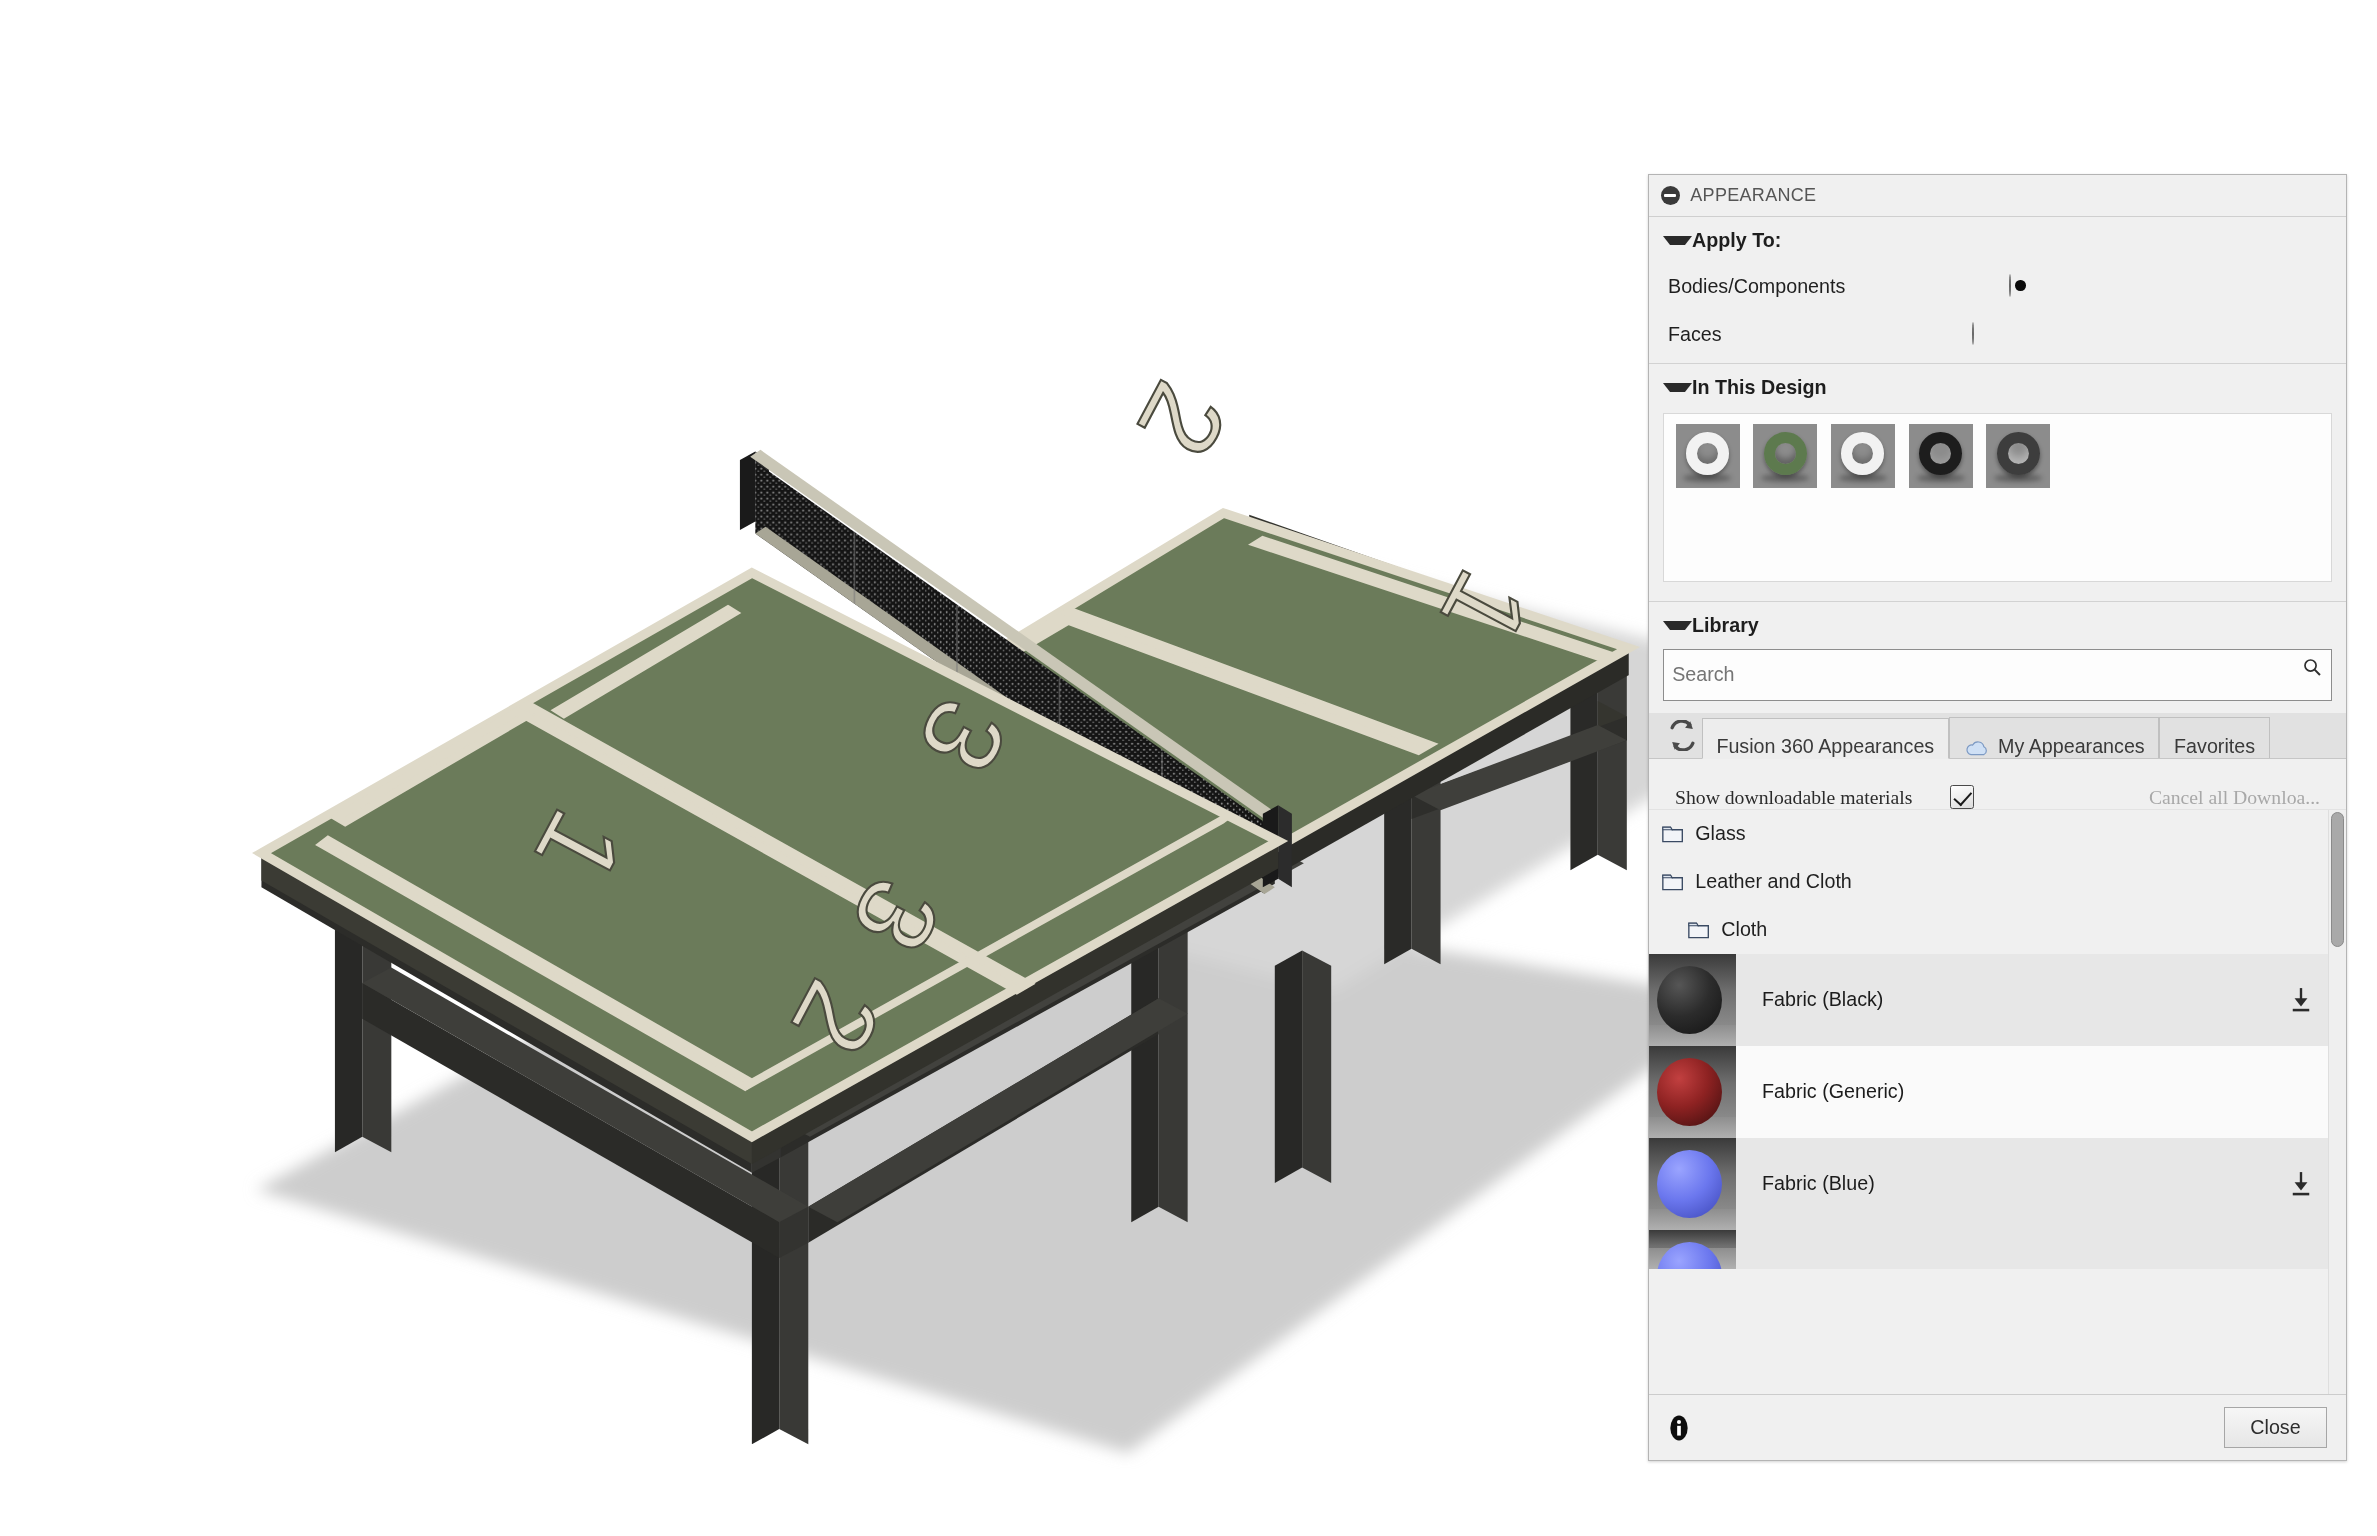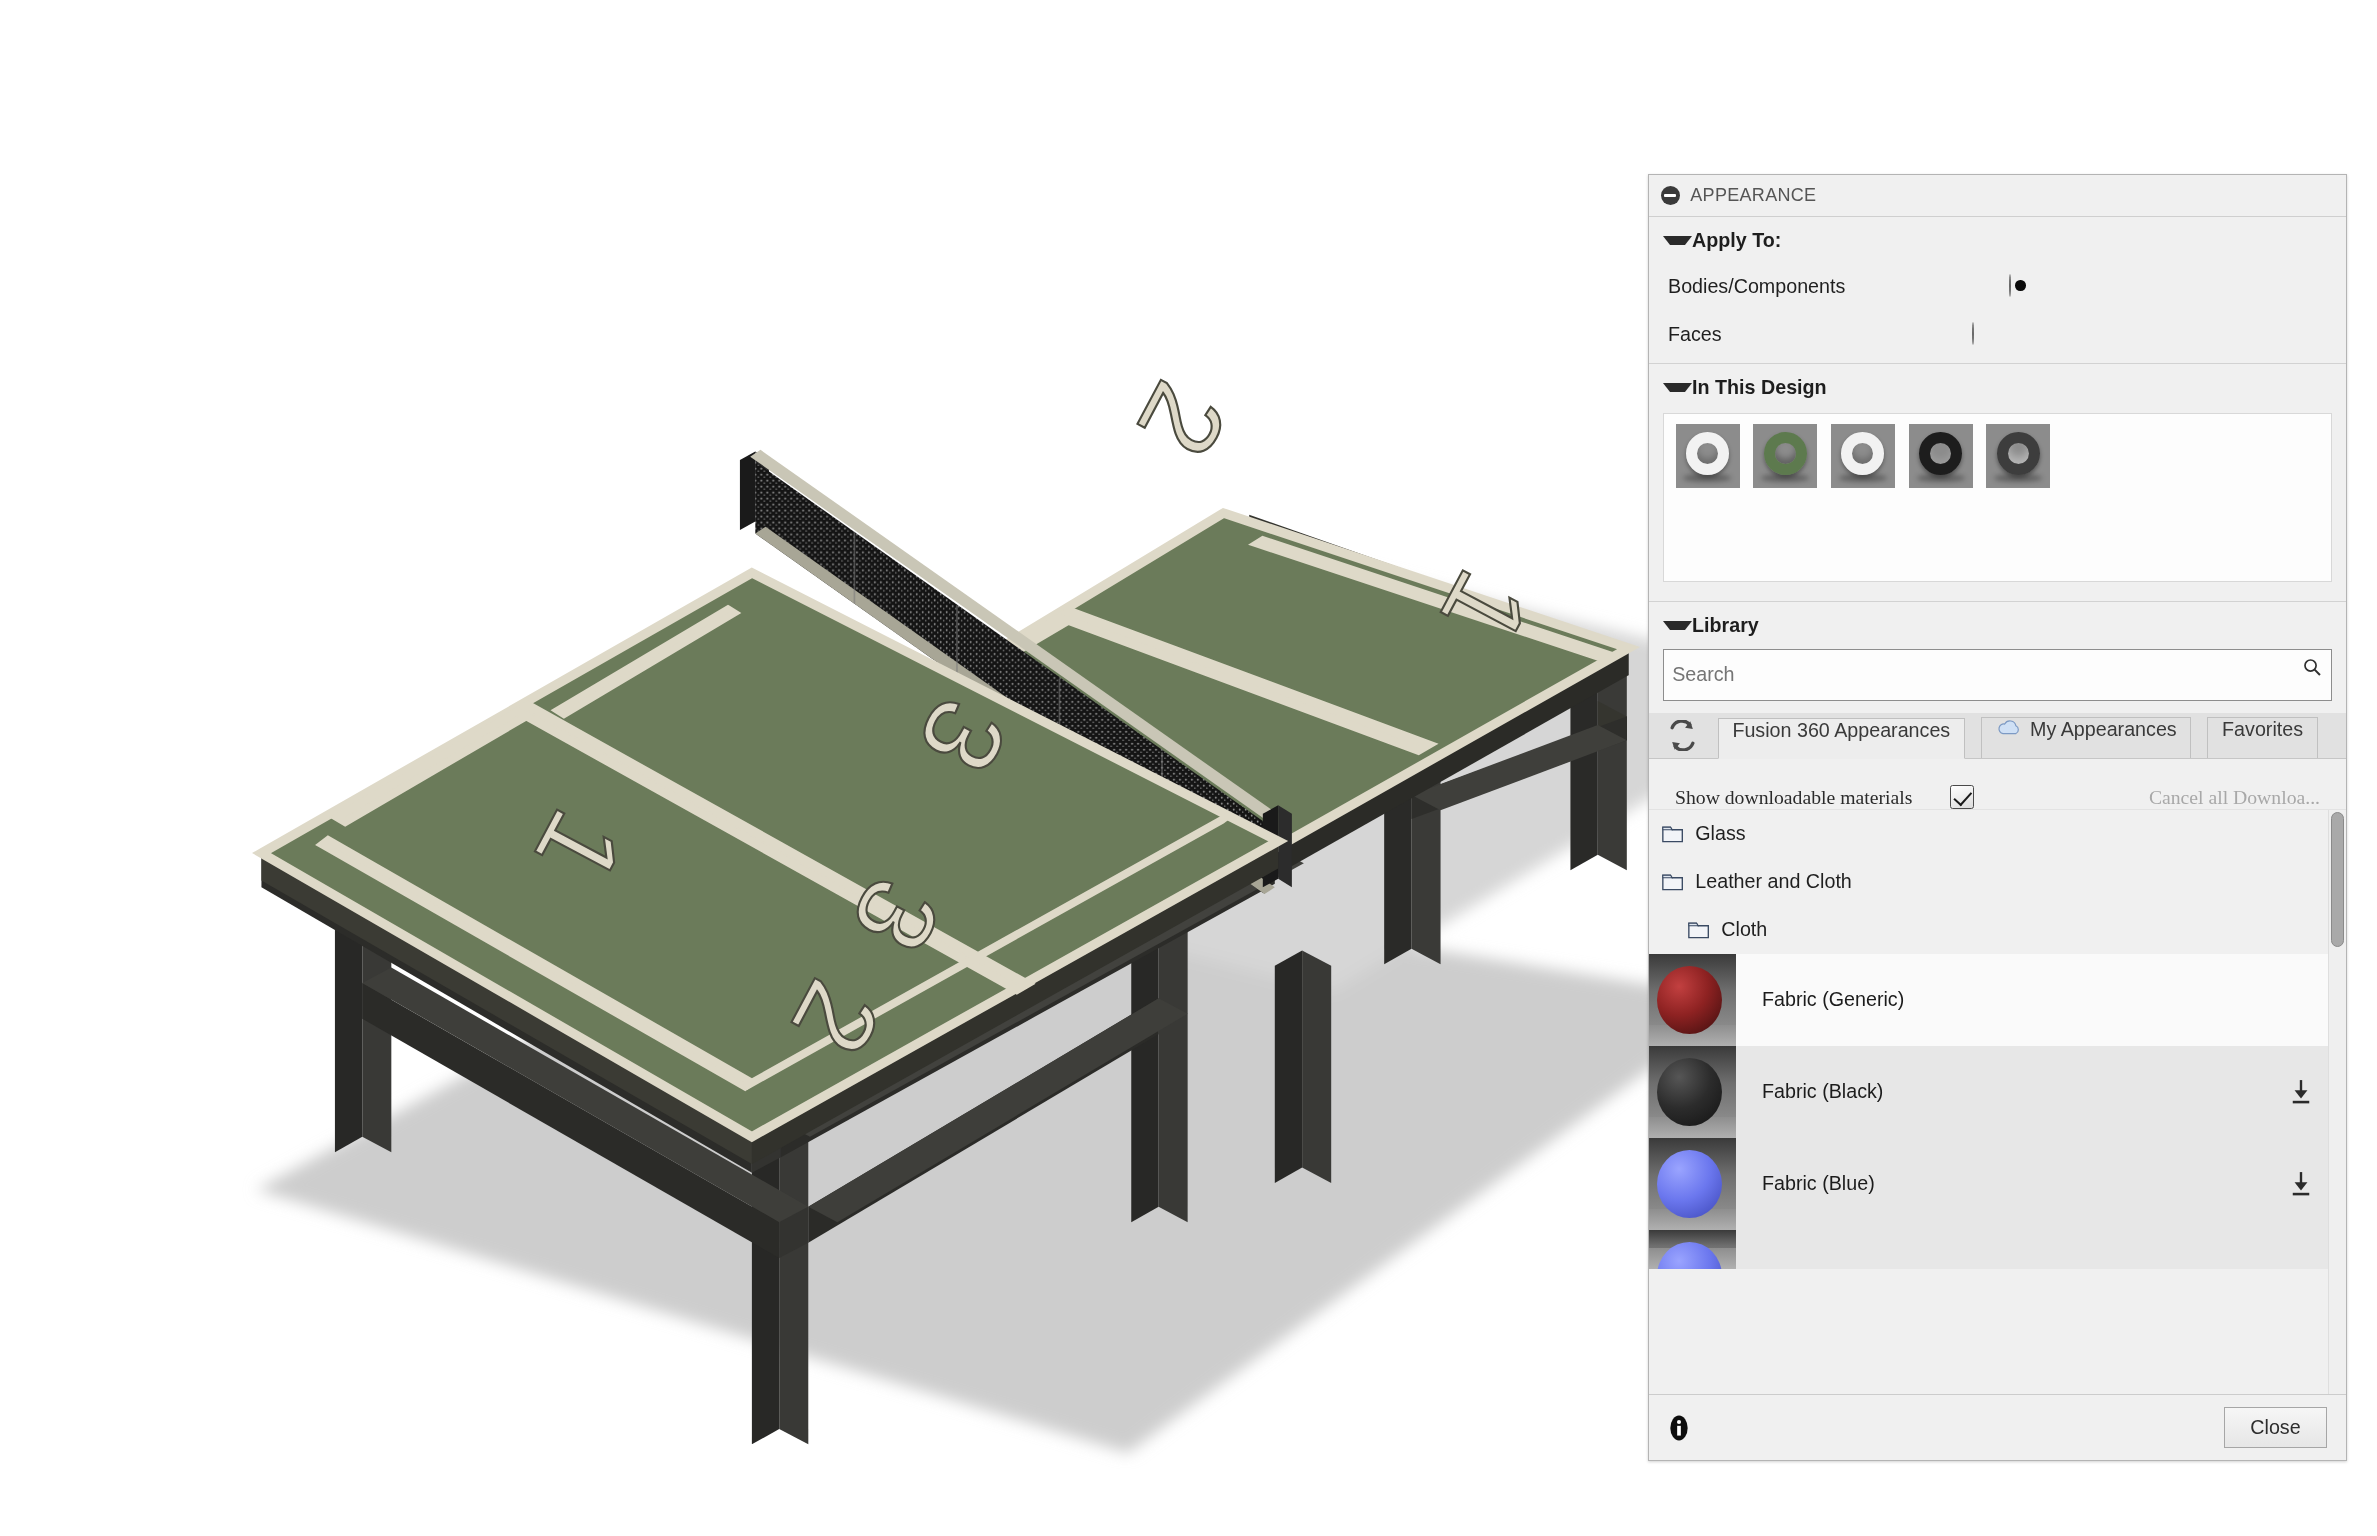--- a/index.html
+++ b/index.html
@@ -80,23 +80,23 @@
   }
   .search-ico{position:absolute;right:10.3px;top:8.5px;width:20.5px;height:20.5px;}
 
   
   .tabstrip{
     margin:12px 0 0 0;background:#e1e1e1;height:46px;display:flex;align-items:flex-end;
     padding-left:13.7px;box-sizing:border-box;border-bottom:0.9px solid #c6c6c6;
   }
   .refresh-btn{width:39px;height:39px;display:flex;align-items:center;justify-content:center;margin-bottom:2.6px;}
   .tab{
-    height:41px;display:flex;align-items:flex-start;gap:8.5px;padding:0 13.7px;font-size:19.7px;color:#3a3a3a;
+    height:41px;display:flex;align-items:flex-end;gap:8.5px;padding:0 13.7px;font-size:19.7px;color:#3a3a3a;
     border-left:0.9px solid #c0c0c0;border-right:0.9px solid #c0c0c0;border-top:0.9px solid #c0c0c0;
-    background:transparent;box-sizing:border-box;margin-left:16px;
+    background:transparent;box-sizing:border-box;
   }
   .tab.active{background:#ededed;border-bottom:0.9px solid #ededed;margin-bottom:-0.9px;}
 
   .dl-row{display:flex;align-items:flex-end;height:50px;padding-left:26px;position:relative;font-family:Liberation Serif, serif;}
   .dl-row .lbl{font-size:19.7px;}
   .cbx{position:absolute;left:301px;width:24px;height:24px;border:1.7px solid #4a4a4a;background:linear-gradient(160deg,#fff,#dcdcdc);box-sizing:border-box;border-radius:2.6px;}
   .cbx:after{content:"";position:absolute;left:6.8px;top:1.7px;width:7.7px;height:14.5px;border:solid #1a1a1a;border-width:0 2.6px 2.6px 0;transform:rotate(42deg);}
   .cancel-dl{position:absolute;right:26px;font-size:19.7px;color:#a8a8a8;}
 
   
@@ -406,41 +406,41 @@
         </div>
 
         <div class="folder-row indent">
           <svg width="24" height="22" viewBox="0 0 28 26">
             <path d="M2 5h9l2 3h12v14H2z" fill="#f2f4f8" stroke="#3a4a63" stroke-width="1.6"></path>
             <path d="M2 5h9l2 3H2z" fill="#dfe6ef" stroke="#3a4a63" stroke-width="1.2"></path>
           </svg>
           <span>Cloth</span>
         </div>
 
-        <div class="mat-row sel">
-          <span class="mat-thumb">
-            <span class="gnd"></span>
-            <span class="ball" style="background:radial-gradient(circle at 34% 30%, #c24040 0%, #8e2222 45%, #3a0d0d 100%);"></span>
-          </span>
-          <span class="mat-name">Fabric (Generic)</span>
-        </div>
-
         <div class="mat-row alt">
           <span class="mat-thumb">
             <span class="gnd"></span>
             <span class="ball" style="background:radial-gradient(circle at 34% 28%, #565656 0%, #2c2c2c 48%, #121212 100%);"></span>
           </span>
           <span class="mat-name">Fabric (Black)</span>
           <svg class="dl-ico" viewBox="0 0 24 28">
             <line x1="12" y1="1" x2="12" y2="17" stroke="#2b2b2b" stroke-width="2.6"></line>
             <polygon points="5,12 19,12 12,21" fill="#2b2b2b"></polygon>
             <line x1="3" y1="25" x2="21" y2="25" stroke="#2b2b2b" stroke-width="2.8"></line>
           </svg>
         </div>
 
+        <div class="mat-row sel">
+          <span class="mat-thumb">
+            <span class="gnd"></span>
+            <span class="ball" style="background:radial-gradient(circle at 34% 30%, #c24040 0%, #8e2222 45%, #3a0d0d 100%);"></span>
+          </span>
+          <span class="mat-name">Fabric (Generic)</span>
+        </div>
+
         <div class="mat-row alt">
           <span class="mat-thumb">
             <span class="gnd"></span>
             <span class="ball" style="background:radial-gradient(circle at 34% 28%, #9aa4ff 0%, #6b77ee 48%, #3b45b5 100%);"></span>
           </span>
           <span class="mat-name">Fabric (Blue)</span>
           <svg class="dl-ico" viewBox="0 0 24 28">
             <line x1="12" y1="1" x2="12" y2="17" stroke="#2b2b2b" stroke-width="2.6"></line>
             <polygon points="5,12 19,12 12,21" fill="#2b2b2b"></polygon>
             <line x1="3" y1="25" x2="21" y2="25" stroke="#2b2b2b" stroke-width="2.8"></line>

